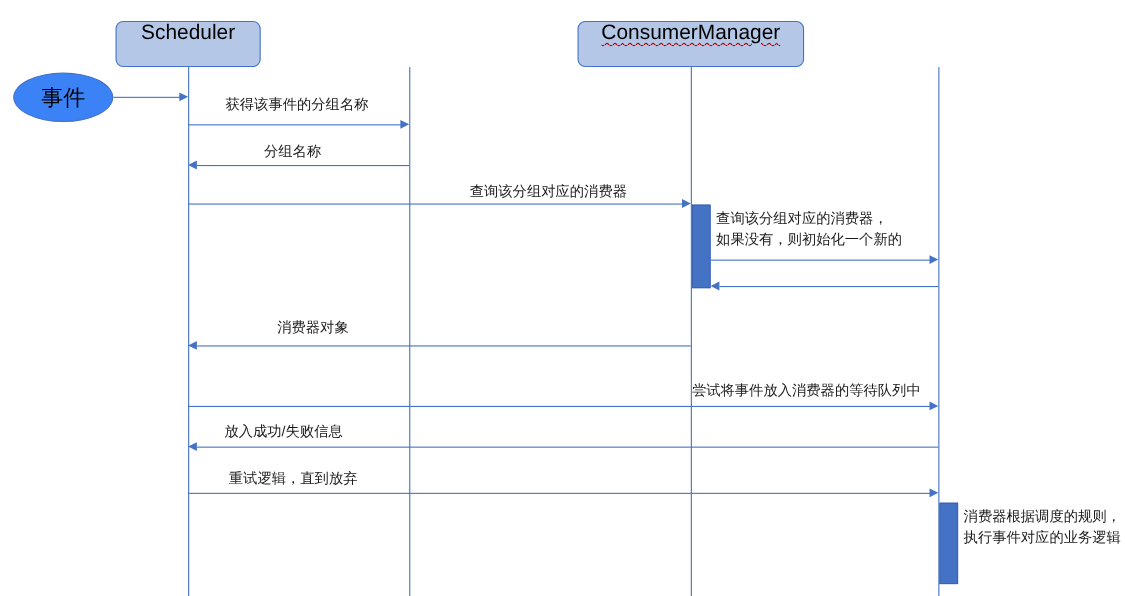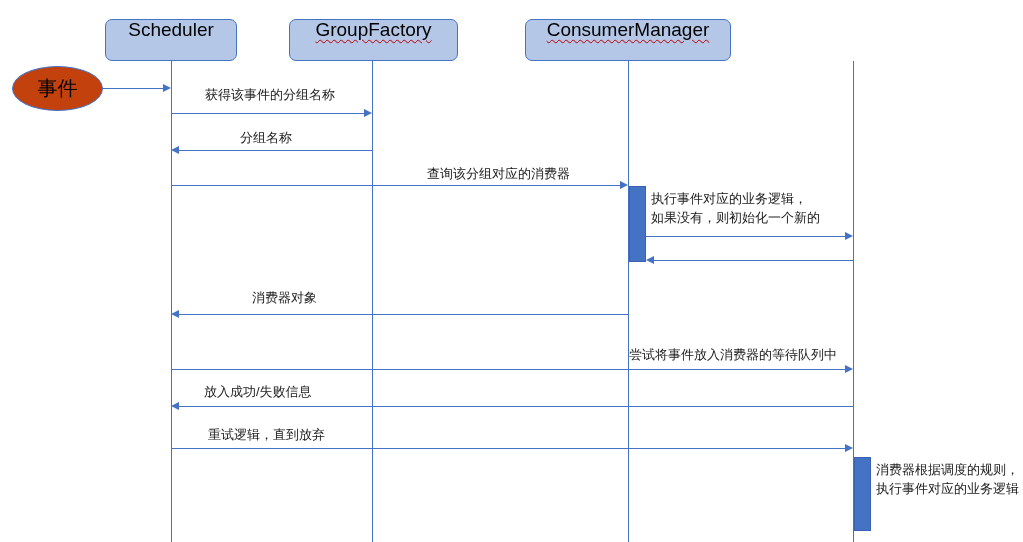--- a/index.html
+++ b/index.html
@@ -38,21 +38,21 @@
     text-decoration-color: #c00000;
     text-decoration-style: wavy;
     text-decoration-thickness: 1px;
     text-underline-offset: 3px;
   }
 
   
   .start-node {
     position: absolute;
     box-sizing: border-box;
-    background: #c2410c;
+    background: #3b82f6;
     border: 1px solid #4472C4;
     border-radius: 50%;
     display: flex;
     align-items: center;
     justify-content: center;
     font-size: 20px;
     color: #000000;
     white-space: nowrap;
   }
 
@@ -113,23 +113,20 @@
 <div id="canvas">
 
   <div class="start-node" style="left:12px; top:66px; width:91px; height:45px;">
     <span>事件</span>
   </div>
 
   <div class="participant" style="left:105px; top:19px; width:132px; height:42px;">
     <span>Scheduler</span>
   </div>
 
-  <div class="participant misspelled" style="left:289px; top:19px; width:169px; height:42px;">
-    <span>GroupFactory</span>
-  </div>
 
   <div class="participant misspelled" style="left:525px; top:19px; width:206px; height:42px;">
     <span>ConsumerManager</span>
   </div>
 
 
   <div class="lifeline" style="left:171px; top:61px; height:481px;"></div>
   <div class="lifeline" style="left:372px; top:61px; height:481px;"></div>
   <div class="lifeline" style="left:628px; top:61px; height:481px;"></div>
   <div class="lifeline" style="left:853px; top:61px; height:481px;"></div>
@@ -145,21 +142,21 @@
   <div class="arrowhead right" style="left:364px; top:109px;"></div>
 
   <div class="msg-label" style="left:240px; top:131px;">分组名称</div>
   <div class="msg-line" style="left:179px; top:150px; width:193px;"></div>
   <div class="arrowhead left" style="left:171px; top:146px;"></div>
 
   <div class="msg-label" style="left:427px; top:167px;text-align:center;">查询该分组对应的消费器</div>
   <div class="msg-line" style="left:171px; top:185px; width:450px;"></div>
   <div class="arrowhead right" style="left:620px; top:181px;"></div>
 
-  <div class="note-label" style="left:651px; top:190px;"><span>执行事件对应的业务逻辑，</span>
+  <div class="note-label" style="left:651px; top:190px;"><span>查询该分组对应的消费器，</span>
 <span>如果没有，则初始化一个新的</span></div>
 
   <div class="msg-line" style="left:646px; top:236px; width:200px;"></div>
   <div class="arrowhead right" style="left:845px; top:232px;"></div>
 
   <div class="msg-line" style="left:654px; top:260px; width:199px;"></div>
   <div class="arrowhead left" style="left:646px; top:256px;"></div>
 
   <div class="msg-label" style="left:252px; top:291px;">消费器对象</div>
   <div class="msg-line" style="left:179px; top:314px; width:449px;"></div>

